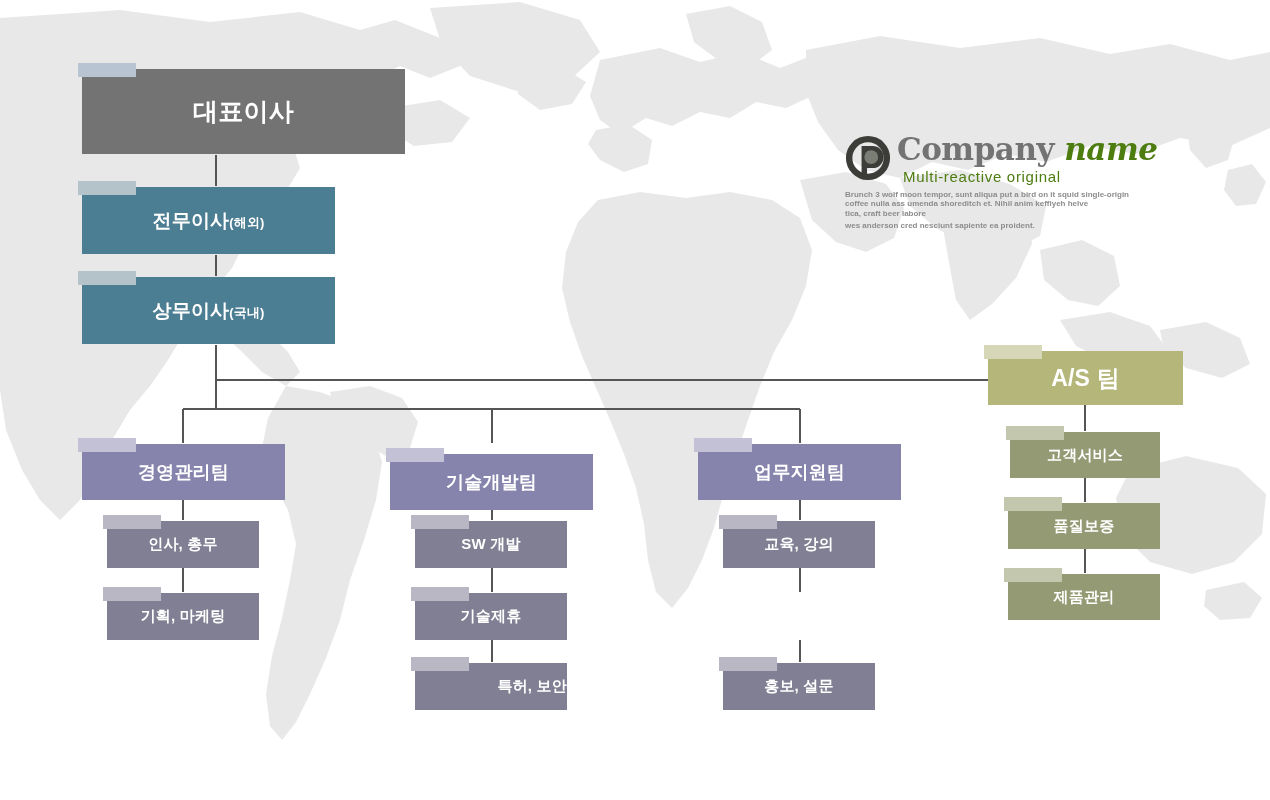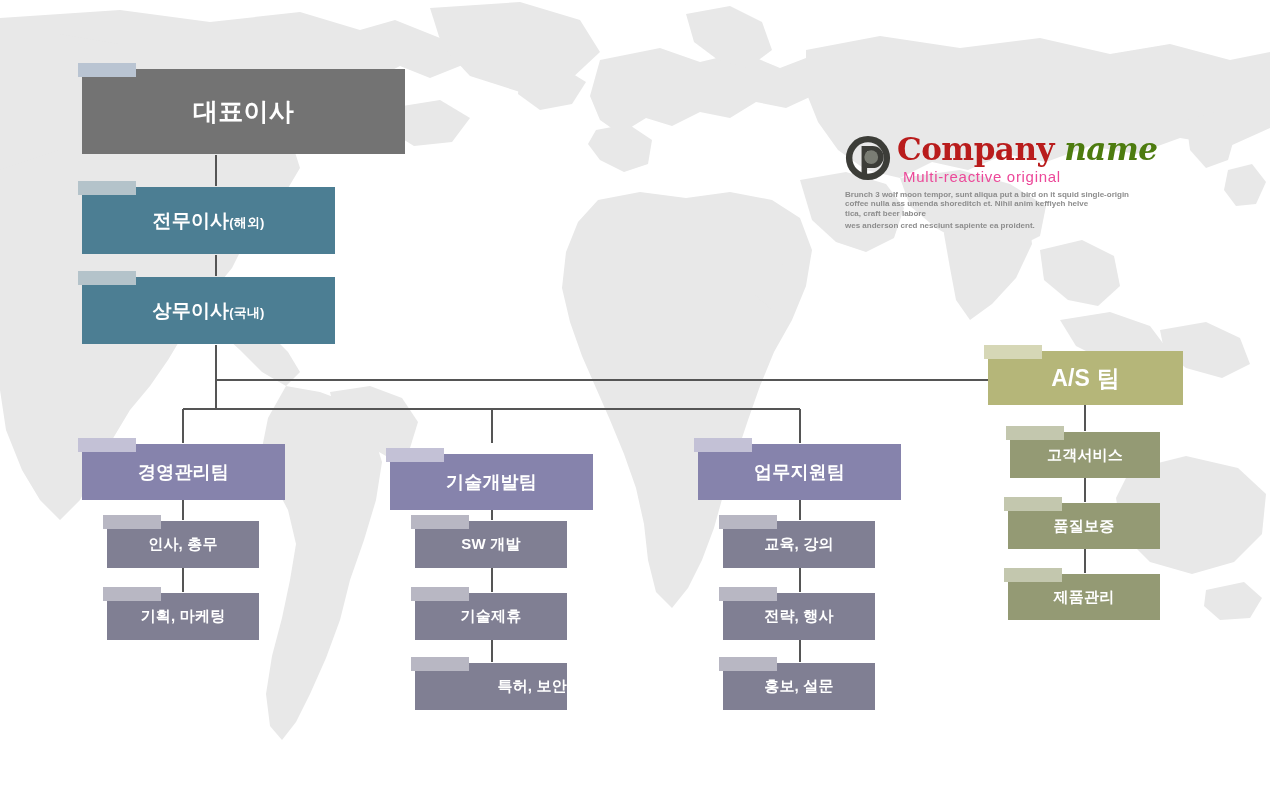--- a/index.html
+++ b/index.html
@@ -50,25 +50,25 @@
 
   
   #logo{position:absolute;left:845px;top:132px;width:250px;height:105px;z-index:4;}
   #logo-mark{position:absolute;left:0px;top:3px;width:46px;height:46px;}
   #logo-title{
     position:absolute;left:52px;top:0px;
     font-size:31px;font-weight:bold;line-height:34px;
     font-family:"DejaVu Serif","Liberation Serif",serif;
     letter-spacing:-0.5px;white-space:nowrap;
   }
-  #logo-title .w1{color:#b91c1c;}
+  #logo-title .w1{color:#737373;}
   #logo-title .w2{color:#4d7c0f;font-style:italic;}
   #logo-tagline{
     position:absolute;left:58px;top:36px;
-    font-size:15px;color:#ec4899;letter-spacing:.7px;white-space:nowrap;
+    font-size:15px;color:#4d7c0f;letter-spacing:.7px;white-space:nowrap;
   }
   #logo-body{
     position:absolute;left:0px;top:58px;width:252px;
     font-size:8px;font-weight:bold;line-height:9.4px;
     color:#8d8d8d;letter-spacing:0px;
   }
   #logo-body div{white-space:nowrap;}
   #logo-body .gap{height:3px;}
 </style>
 </head>
@@ -213,23 +213,20 @@
   </div>
   <div class="node sub" style="left:415px;top:663px;width:152px;height:47px;justify-content:flex-end;">
     <span>특허, 보안</span>
   </div>
 
   <div class="node team" style="left:698px;top:444px;width:203px;height:56px;">
     <span>업무지원팀</span>
   </div>
   <div class="node sub" style="left:723px;top:521px;width:152px;height:47px;">
     <span>교육, 강의</span>
-  </div>
-  <div class="node sub" style="left:723px;top:593px;width:152px;height:47px;">
-    <span>전략, 행사</span>
   </div>
   <div class="node sub" style="left:723px;top:663px;width:152px;height:47px;">
     <span>홍보, 설문</span>
   </div>
 
   <div class="node as-team" style="left:988px;top:351px;width:195px;height:54px;">
     <span>A/S 팀</span>
   </div>
   <div class="node as-sub" style="left:1010px;top:432px;width:150px;height:46px;">
     <span>고객서비스</span>

